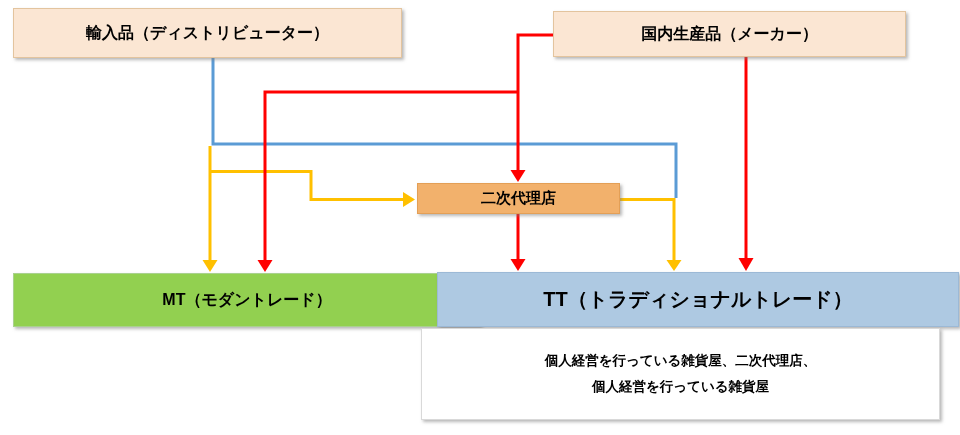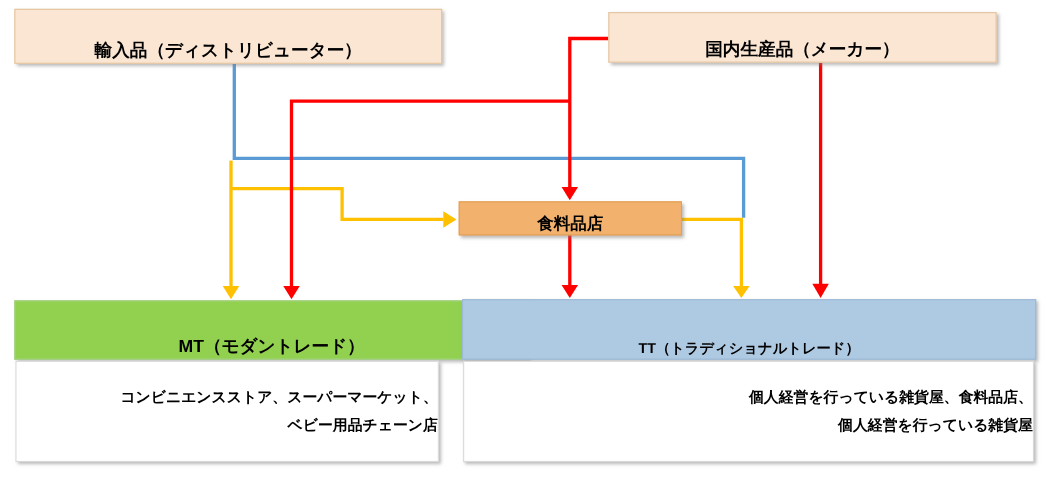--- a/index.html
+++ b/index.html
@@ -9,29 +9,29 @@
     color:var(--text,#000);
   }
   .wires{position:absolute;left:0;top:0;width:960px;height:435px;z-index:1;}
   .wire{fill:none;stroke-width:3;stroke-linejoin:miter;stroke-linecap:butt;}
   .wire.blue{stroke:var(--line-blue);}
   .wire.red{stroke:var(--line-red);}
   .wire.yellow{stroke:var(--line-yellow);}
   .head.red{fill:var(--line-red);}
   .head.yellow{fill:var(--line-yellow);}
   .box{
-    position:absolute;z-index:2;display:flex;align-items:flex-end;justify-content:center;
+    position:absolute;z-index:2;display:flex;align-items:center;justify-content:center;
     font-weight:bold;text-align:center;
     box-shadow:2px 2px 3px rgba(125,125,125,0.55);
     box-sizing:border-box;
   }
   .box.cream{background:var(--cream-fill);border:1px solid var(--cream-border);font-size:16px;}
   .box.agent{background:var(--orange-fill);border:1px solid var(--orange-border);font-size:15px;}
   .box.green{background:var(--green-fill);border:1px solid var(--green-border);font-size:16px;}
-  .box.ttblue{background:var(--ttblue-fill);border:1px solid var(--ttblue-border);font-size:13px;}
+  .box.ttblue{background:var(--ttblue-fill);border:1px solid var(--ttblue-border);font-size:20px;margin-left:17px;}
   .box.body{
     background:var(--white-fill);border:1px solid var(--white-border);
     font-size:13.5px;flex-direction:column;line-height:26px;
   }
 </style>
 </head>
 <body>
 
 <div class="canvas">
 
@@ -63,34 +63,30 @@
 
   <div class="box cream" style="left:13px;top:8px;width:389px;height:50px;">
     <span>輸入品（ディストリビューター）</span>
   </div>
 
   <div class="box cream" style="left:553px;top:11px;width:353px;height:46px;">
     <span>国内生産品（メーカー）</span>
   </div>
 
   <div class="box agent" style="left:417px;top:183px;width:203px;height:31px;">
-    <span>食料品店</span>
+    <span>二次代理店</span>
   </div>
 
   <div class="box green" style="left:13px;top:273px;width:468px;height:54px;">
     <span>MT（モダントレード）</span>
   </div>
 
-  <div class="box body" style="left:14px;top:328px;width:385px;height:92px;">
-    <div>コンビニエンスストア、スーパーマーケット、</div>
-    <div>ベビー用品チェーン店</div>
-  </div>
 
   <div class="box ttblue" style="left:420px;top:272px;width:522px;height:55px;">
     <span>TT（トラディショナルトレード）</span>
   </div>
 
   <div class="box body" style="left:421px;top:328px;width:519px;height:92px;">
-    <div>個人経営を行っている雑貨屋、食料品店、</div>
+    <div>個人経営を行っている雑貨屋、二次代理店、</div>
     <div>個人経営を行っている雑貨屋</div>
   </div>
 
 </div>
 
 </body></html>

